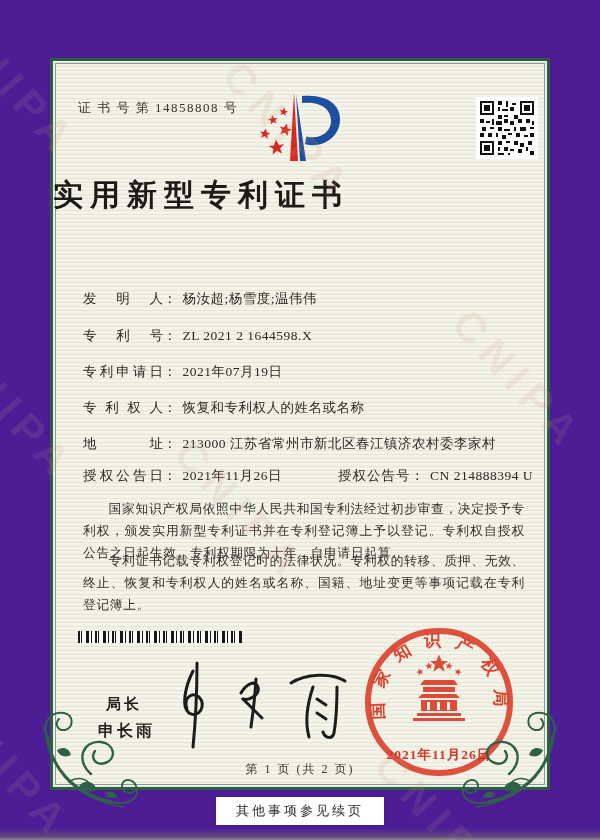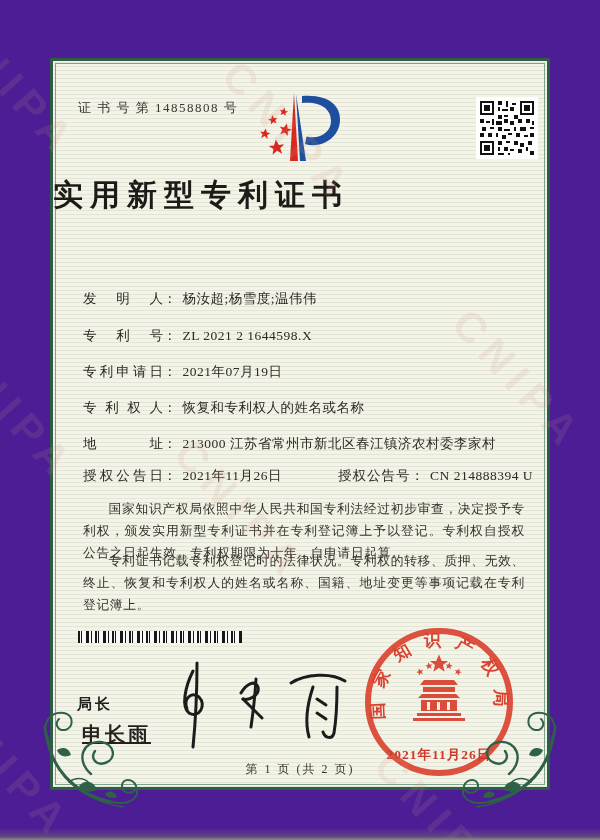--- a/index.html
+++ b/index.html
@@ -51,22 +51,22 @@
   
   .barcode{
     position:absolute;left:25px;top:570px;width:164px;height:12px;background:#f8f8f6;
     background-image:repeating-linear-gradient(90deg,
       #17171a 0px,#17171a 2px,#f8f8f6 2px,#f8f8f6 3px,
       #17171a 3px,#17171a 4px,#f8f8f6 4px,#f8f8f6 8px,
       #17171a 8px,#17171a 11px,#f8f8f6 11px,#f8f8f6 13px,
       #17171a 13px,#17171a 14px,#f8f8f6 14px,#f8f8f6 17px);
   }
   
-  .sig-title{position:absolute;left:24px;top:634px;font-size:15px;font-weight:bold;letter-spacing:3px;color:#24211e;}
-  .sig-name{position:absolute;left:29px;top:660px;font-size:20px;font-weight:bold;letter-spacing:3px;color:#24211e;text-decoration:underline;}
+  .sig-title{position:absolute;left:53px;top:634px;font-size:15px;font-weight:bold;letter-spacing:3px;color:#24211e;}
+  .sig-name{position:absolute;left:45px;top:660px;font-size:16px;font-weight:bold;letter-spacing:3px;color:#24211e;}
   .sig-hand{position:absolute;left:92px;top:594px;}
   
   .seal{position:absolute;left:307px;top:562px;opacity:0.95;}
   
   .page-no{position:absolute;left:0;top:700px;width:100%;text-align:center;font-size:12px;letter-spacing:2px;color:#3a3530;}
   .cont-note{
     position:absolute;left:50%;top:797px;transform:translateX(-50%);z-index:6;
     background:#ffffff;padding:5px 20px;font-size:13px;letter-spacing:3px;color:#2f2b27;
     box-shadow:0 0 4px rgba(0,0,0,0.08);
   }
@@ -276,15 +276,16 @@
   </div>
 
   <div class="wm" style="left:-28px;top:6px">CNIPA</div>
   <div class="wm" style="left:248px;top:52px">CNIPA</div>
   <div class="wm" style="left:-30px;top:330px">CNIPA</div>
   <div class="wm" style="left:478px;top:300px">CNIPA</div>
   <div class="wm" style="left:200px;top:430px">CNIPA</div>
   <div class="wm" style="left:-34px;top:688px">CNIPA</div>
   <div class="wm" style="left:400px;top:742px">CNIPA</div>
 
+  <div class="cont-note">其他事项参见续页</div>
 
   <div class="bottom-edge"></div>
 </div>
 
 </body></html>

